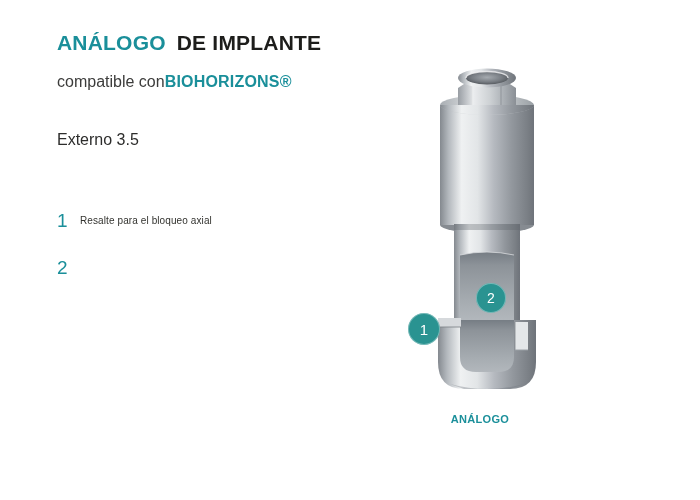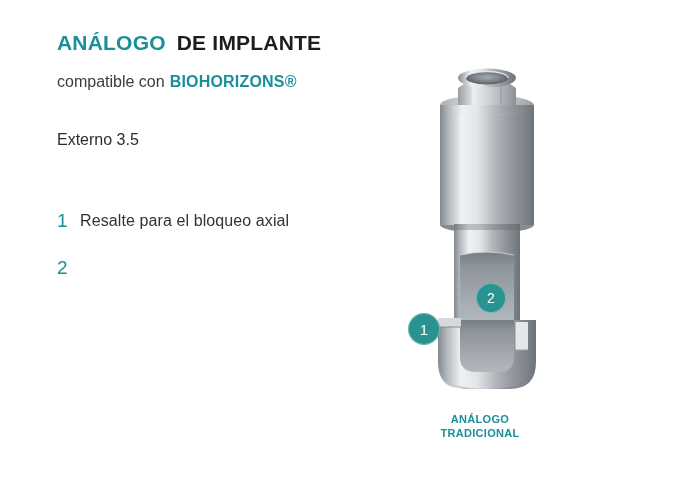--- a/index.html
+++ b/index.html
@@ -18,37 +18,37 @@
     font-size:21px;font-weight:700;letter-spacing:.2px;
     white-space:nowrap;
   }
   .headline .accent{color:#1a8f9a;margin-right:11px;}
   .headline .rest{color:#1d1d1b;}
 
   .compat{
     position:absolute;left:57px;top:73px;
     font-size:16px;color:#3c3c3b;white-space:nowrap;
   }
-  .compat .brand{color:#1a8f9a;font-weight:700;margin-left:5px;letter-spacing:.2px;}
+  .compat .brand{color:#1a8f9a;font-weight:700;letter-spacing:.2px;}
 
   .variant{
     position:absolute;left:57px;top:106px;
     font-size:16px;color:#2d2d2c;margin-top:25px;
   }
 
   .feature{
     position:absolute;left:57px;
     display:flex;align-items:center;gap:0;
   }
   .feature .num{
     color:#1a8f9a;font-size:19px;font-weight:300;
     width:23px;flex:0 0 23px;line-height:1;
   }
   .feature .lbl{
-    color:#33332f;font-size:16px;letter-spacing:.1px;
+    color:#33332f;font-size:10px;letter-spacing:.1px;
   }
   .feature-1{top:211px;}
   .feature-2{top:258px;}
 
   
   .figure{position:absolute;left:400px;top:45px;width:160px;height:420px;}
   .figure svg{position:absolute;left:10px;top:3px;display:block;}
 
   .badge{
     position:absolute;border-radius:50%;
@@ -170,17 +170,16 @@
 
         <path d="M40,336 Q77,346 114,336 L100,341 H54 Z" fill="#6e737a" opacity="0.35"></path>
       </g>
     </svg>
 
     <div class="badge badge-1">1</div>
     <div class="badge badge-2">2</div>
 
     <div class="caption">
       <div>ANÁLOGO</div>
-      <div>TRADICIONAL</div>
     </div>
   </div>
 
 </div>
 
 </body></html>

